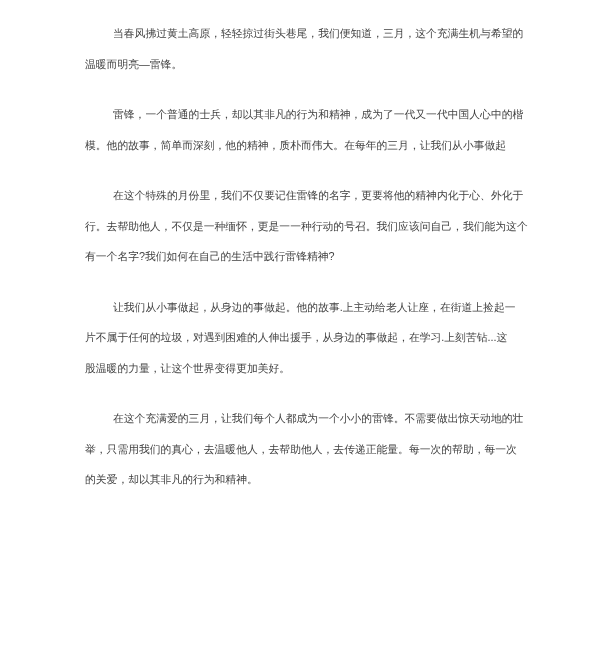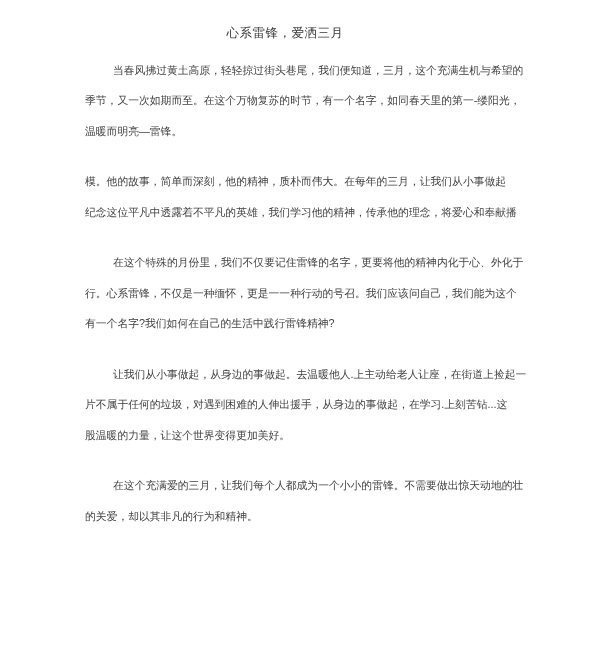--- a/index.html
+++ b/index.html
@@ -50,43 +50,42 @@
   }
   .line.first {
     text-indent: 28px;
   }
 </style>
 </head>
 <body>
 
 <div class="page">
 
-  <div class="doc-title">心系雷锋，爱洒三月</div>
 
   <div class="para">
     <div class="line first">当春风拂过黄土高原，轻轻掠过街头巷尾，我们便知道，三月，这个充满生机与希望的</div>
-    <div class="line">季节，又一次如期而至。在这个万物复苏的时节，有一个名字，如同春天里的第一-缕阳光，</div>
     <div class="line">温暖而明亮—雷锋。</div>
   </div>
 
   <div class="para">
+    <div class="line first">雷锋，一个普通的士兵，却以其非凡的行为和精神，成为了一代又一代中国人心中的楷</div>
     <div class="line">模。他的故事，简单而深刻，他的精神，质朴而伟大。在每年的三月，让我们从小事做起</div>
-    <div class="line">纪念这位平凡中透露着不平凡的英雄，我们学习他的精神，传承他的理念，将爱心和奉献播</div>
   </div>
 
   <div class="para">
     <div class="line first">在这个特殊的月份里，我们不仅要记住雷锋的名字，更要将他的精神内化于心、外化于</div>
-    <div class="line">行。心系雷锋，不仅是一种缅怀，更是一一种行动的号召。我们应该问自己，我们能为这个</div>
+    <div class="line">行。去帮助他人，不仅是一种缅怀，更是一一种行动的号召。我们应该问自己，我们能为这个</div>
     <div class="line">有一个名字?我们如何在自己的生活中践行雷锋精神?</div>
   </div>
 
   <div class="para">
-    <div class="line first">让我们从小事做起，从身边的事做起。去温暖他人.上主动给老人让座，在街道上捡起一</div>
+    <div class="line first">让我们从小事做起，从身边的事做起。他的故事.上主动给老人让座，在街道上捡起一</div>
     <div class="line">片不属于任何的垃圾，对遇到困难的人伸出援手，从身边的事做起，在学习.上刻苦钻...这</div>
     <div class="line">股温暖的力量，让这个世界变得更加美好。</div>
   </div>
 
   <div class="para">
     <div class="line first">在这个充满爱的三月，让我们每个人都成为一个小小的雷锋。不需要做出惊天动地的壮</div>
+    <div class="line">举，只需用我们的真心，去温暖他人，去帮助他人，去传递正能量。每一次的帮助，每一次</div>
     <div class="line">的关爱，却以其非凡的行为和精神。</div>
   </div>
 
 </div>
 
 </body></html>

